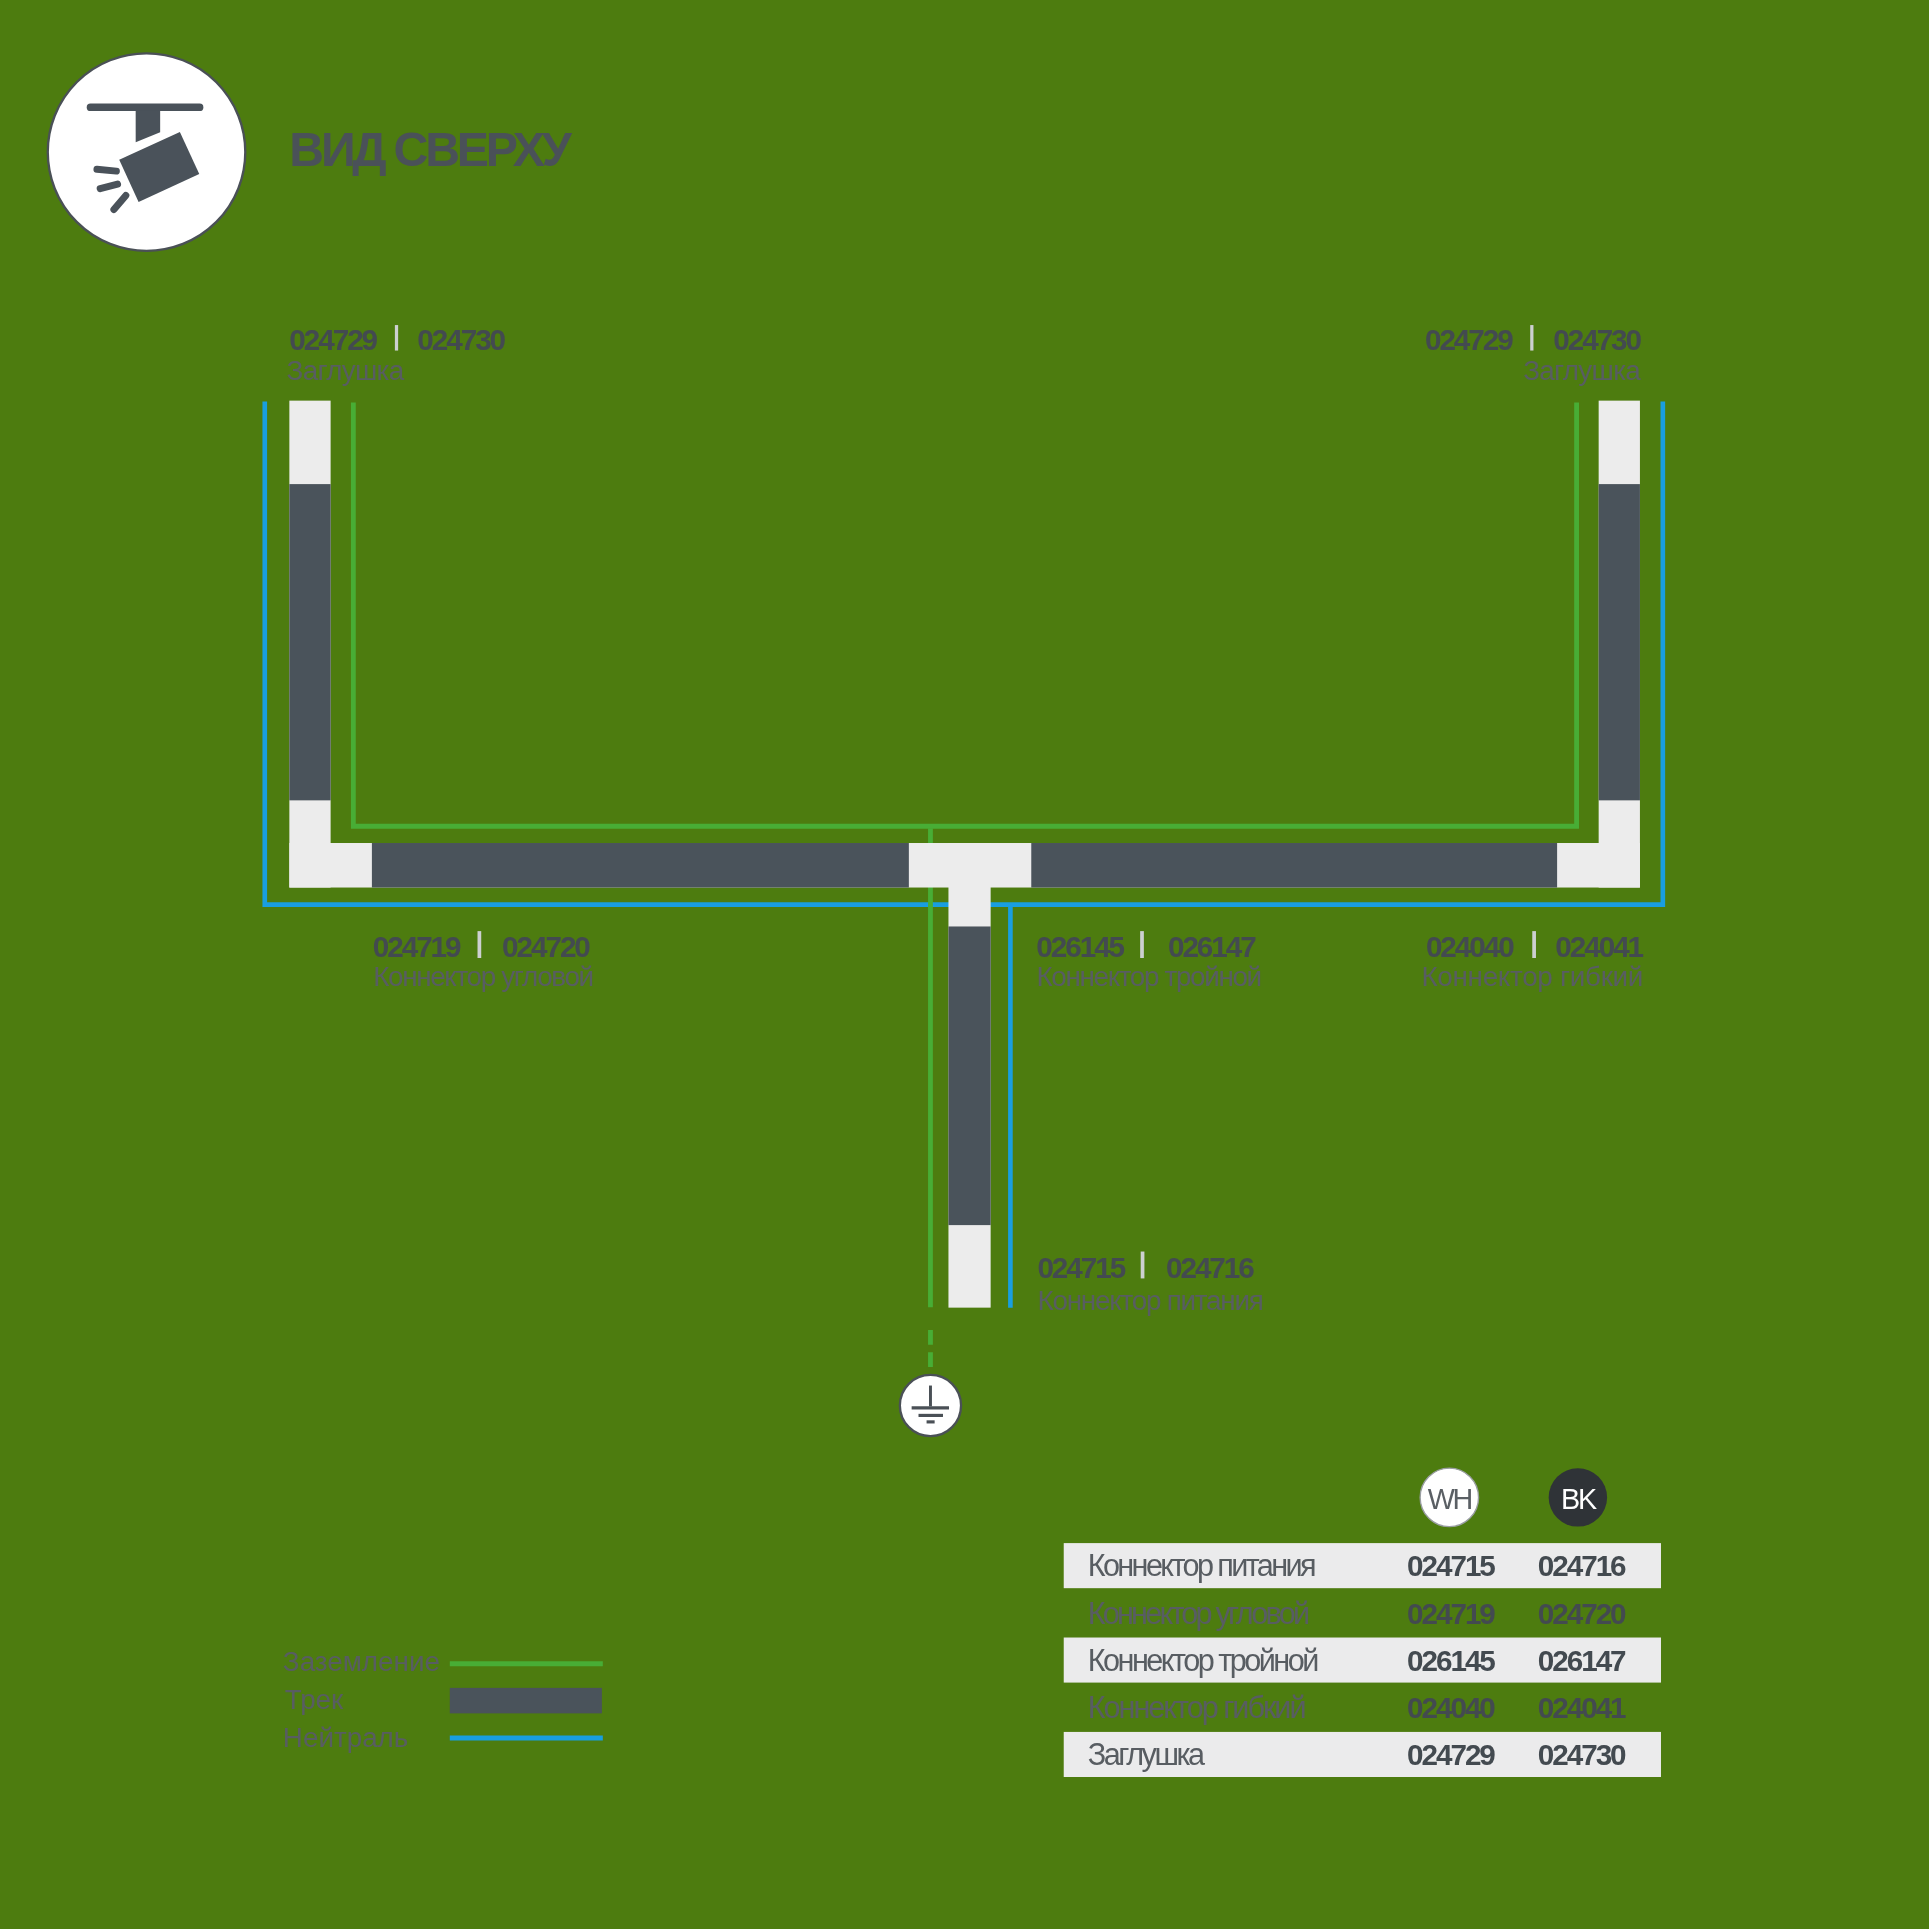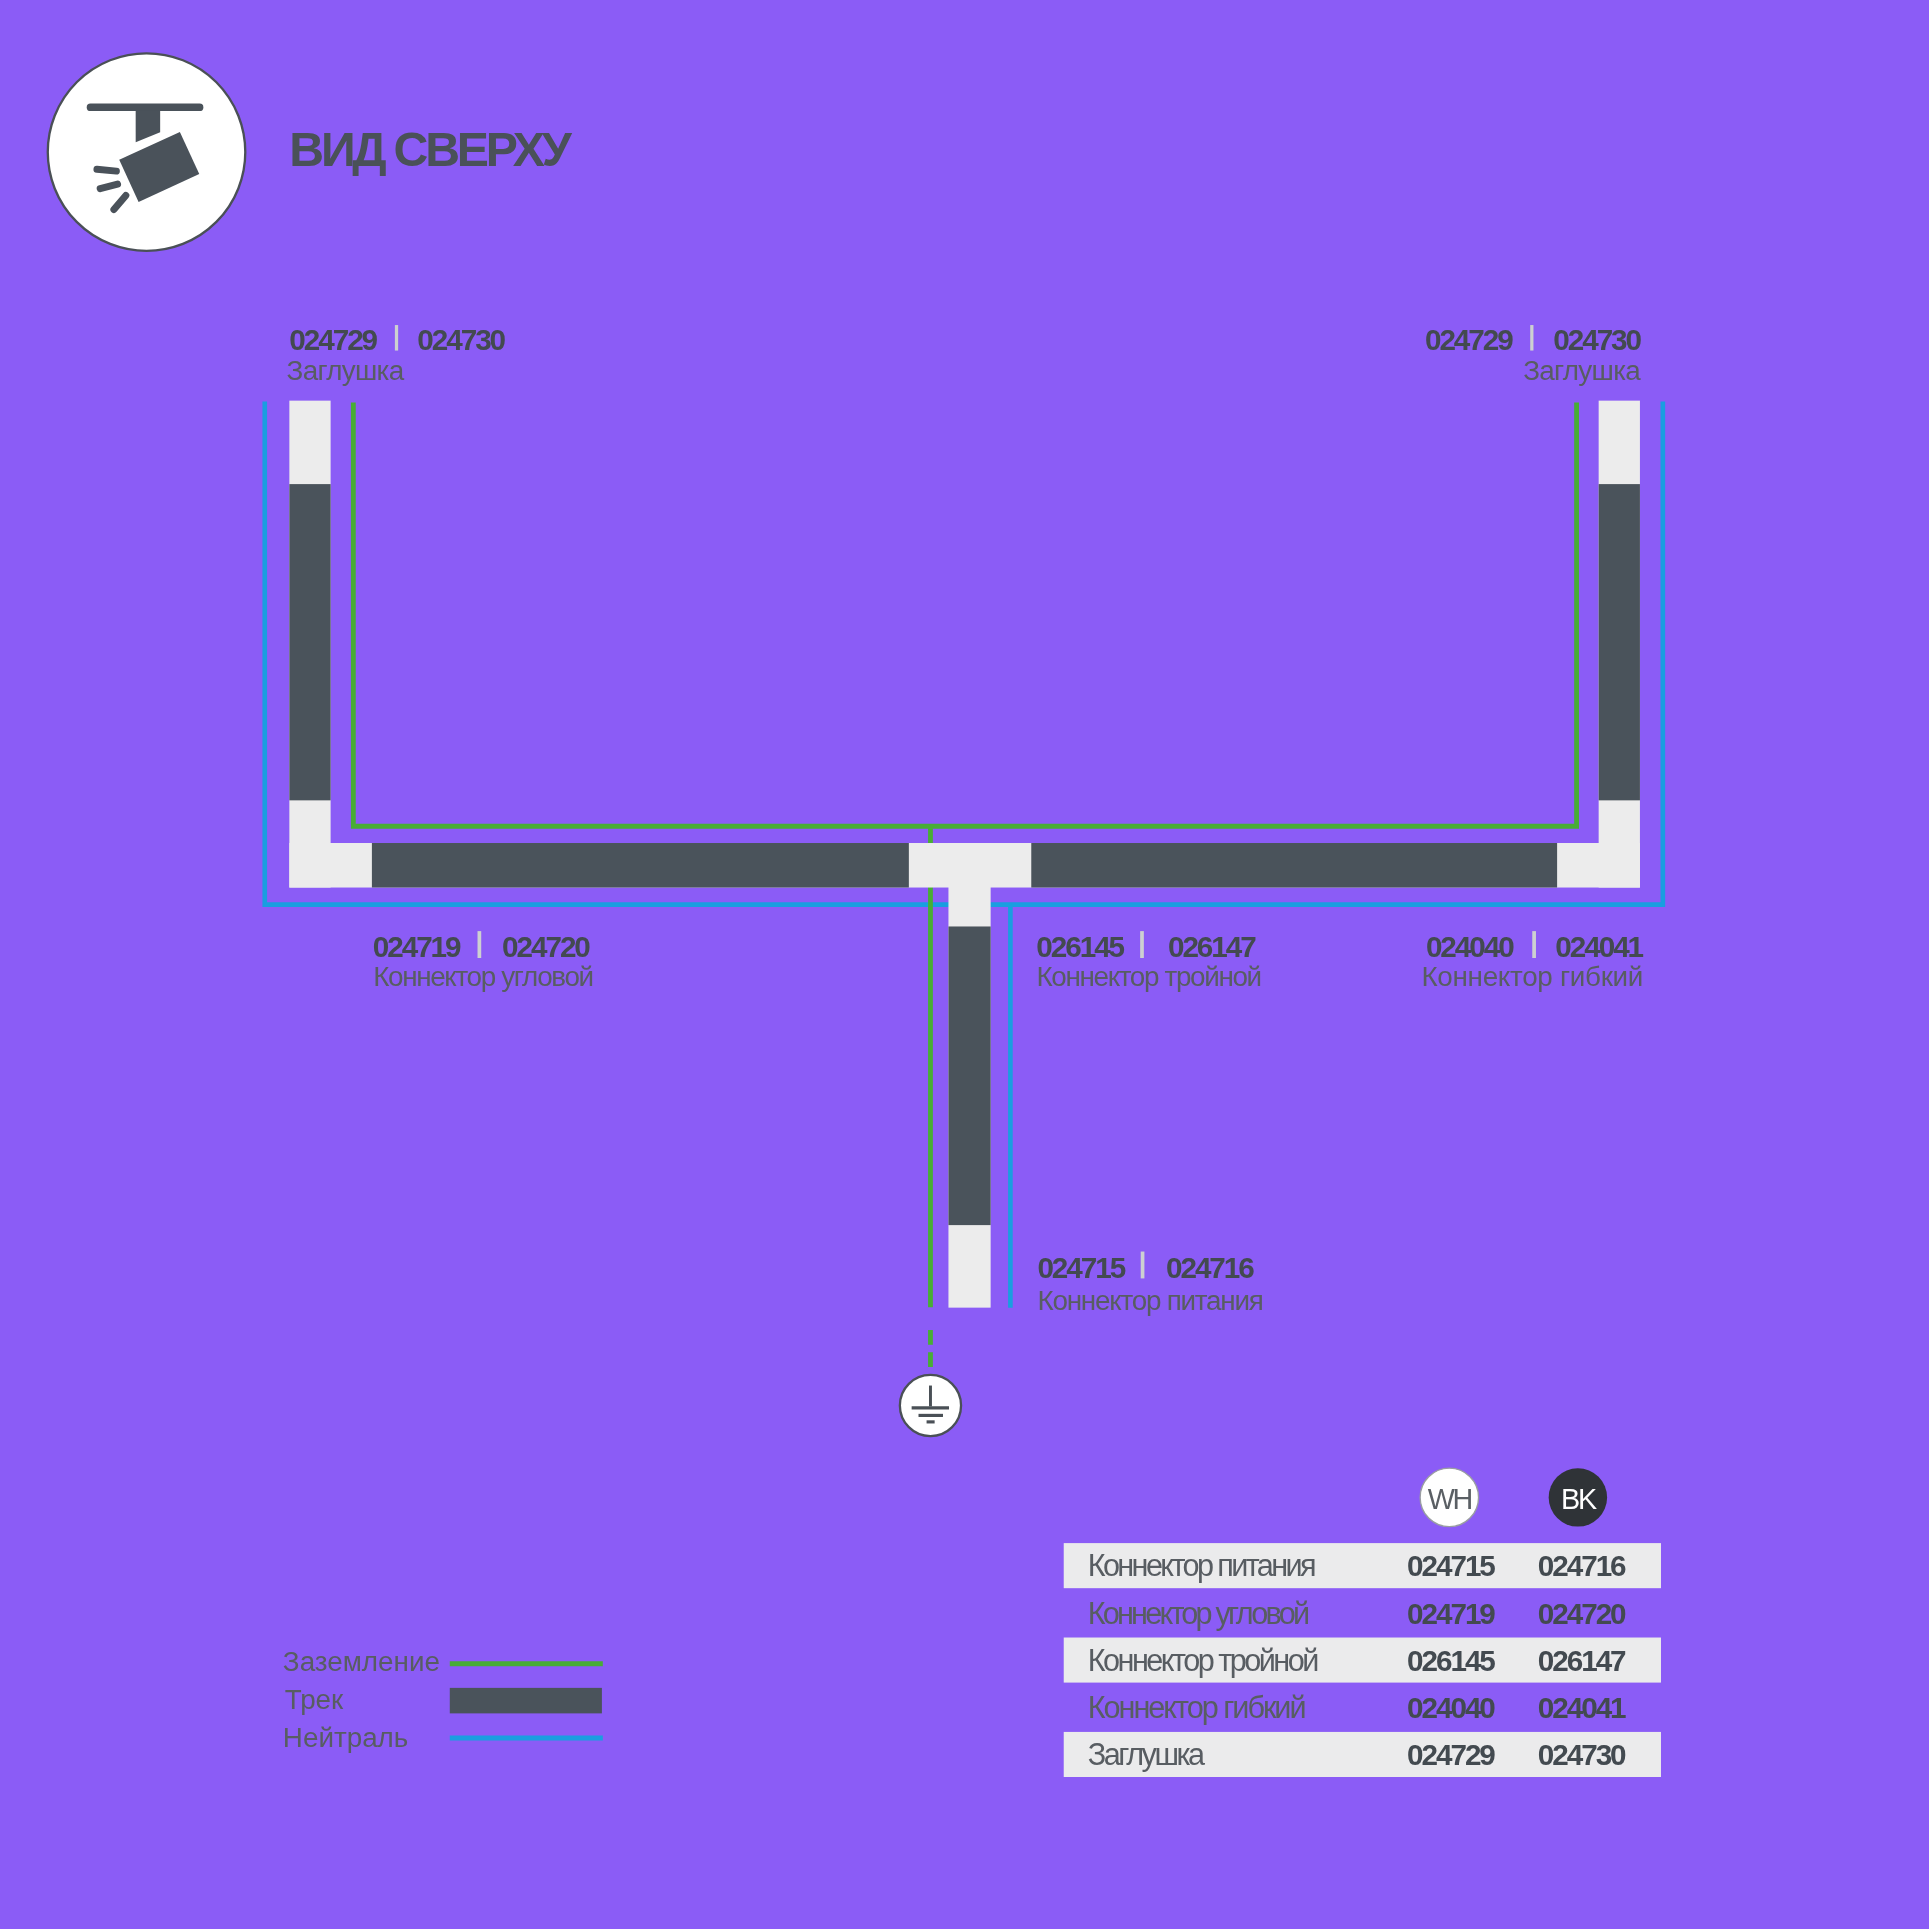--- a/index.html
+++ b/index.html
@@ -1,16 +1,16 @@
 <!DOCTYPE html>
 <html style="font-size:15px"><head>
 <meta charset="utf-8">
 <style>
   html,body{margin:0;padding:0;background:#ffffff;}
-  #page{position:relative;width:1929px;height:1929px;background:#8b5cf6;overflow:hidden;}
+  #page{position:relative;width:1929px;height:1929px;background:#4d7c0f;overflow:hidden;}
   svg{display:block;}
   text{font-family:"Liberation Sans", sans-serif;}
 </style>
 </head>
 <body>
 <div id="page">
 <svg width="1929" height="1929" viewBox="0 0 2080 2080" xmlns="http://www.w3.org/2000/svg">
 
   <circle cx="158" cy="164" r="106.5" fill="#ffffff" stroke="#4a5056" stroke-width="2.5"></circle>
 

